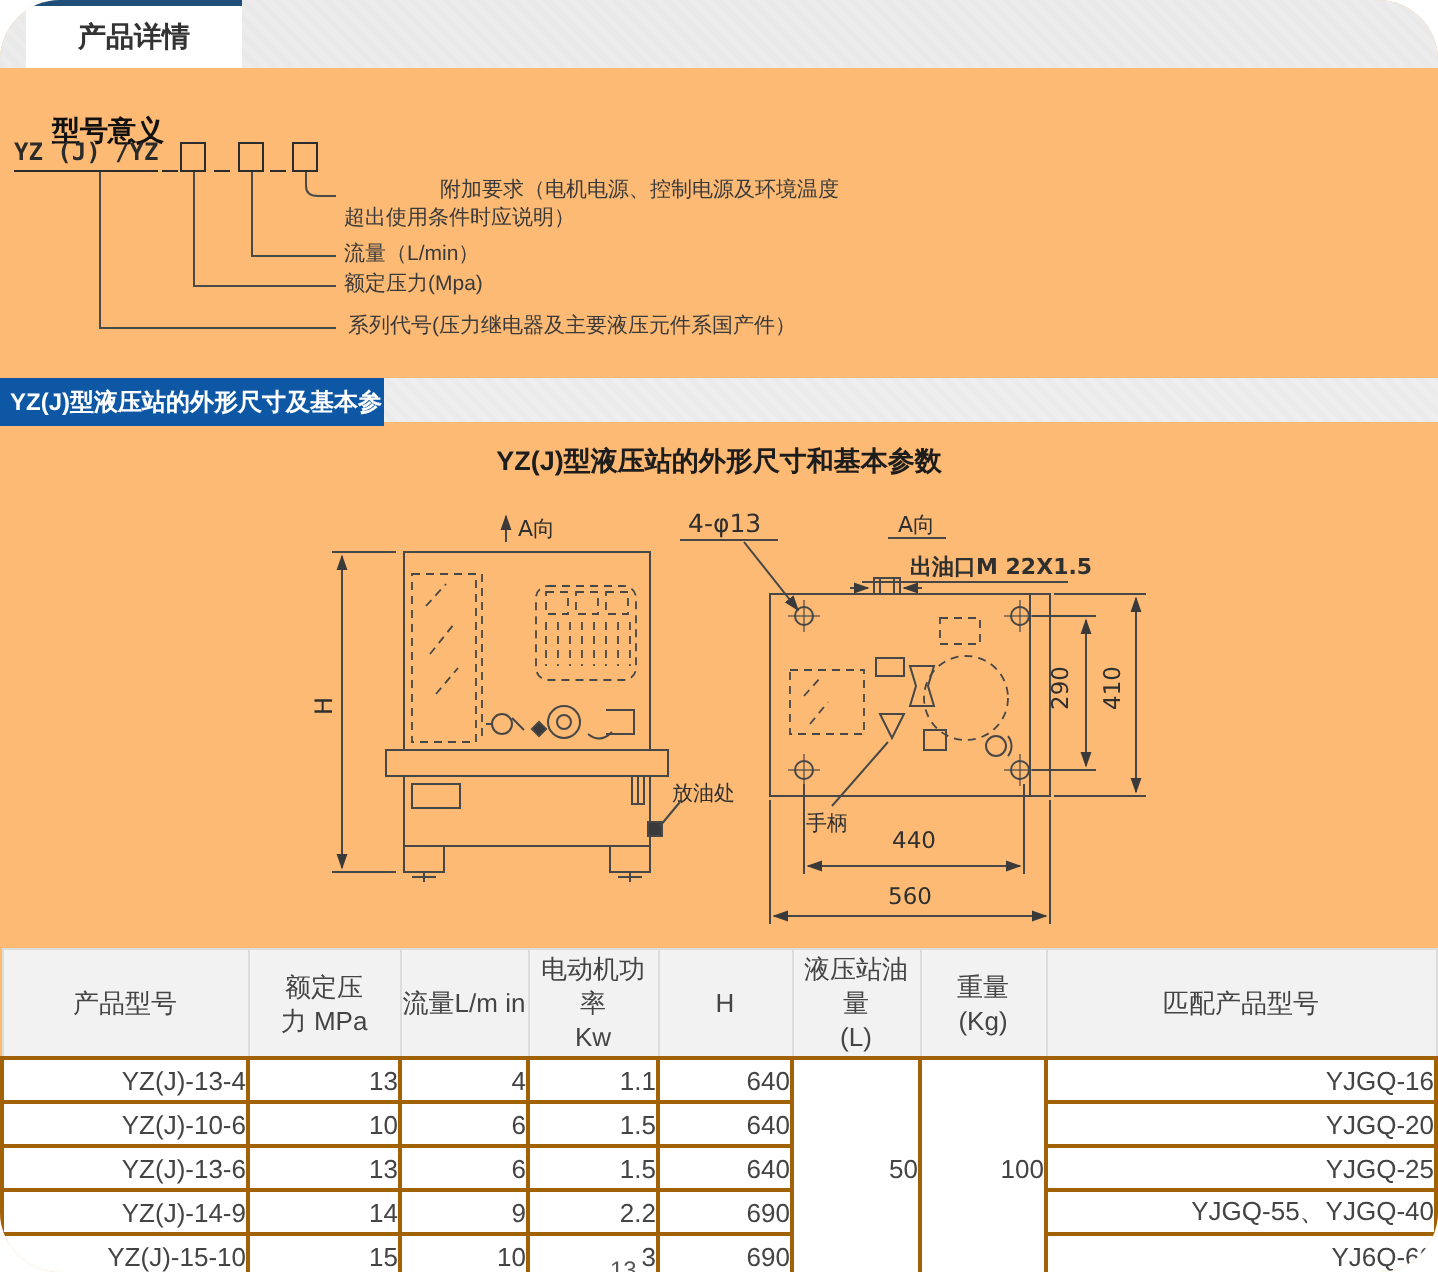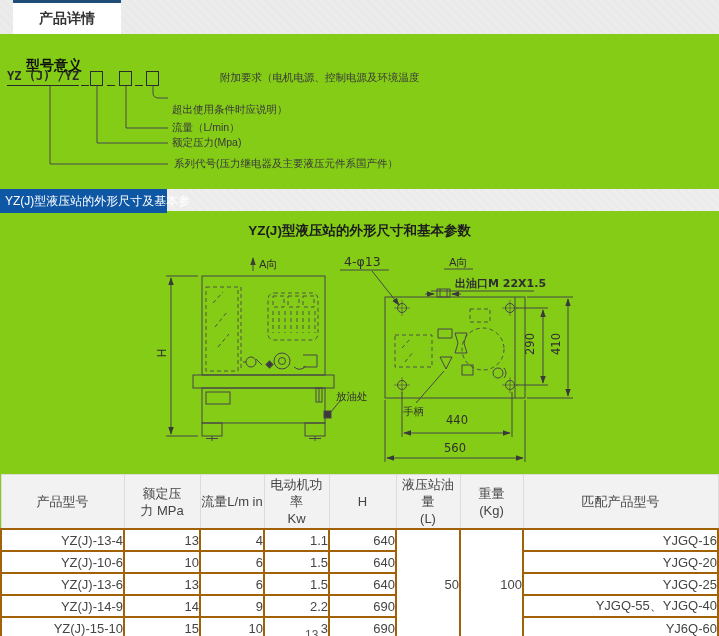--- a/index.html
+++ b/index.html
@@ -1,41 +1,41 @@
 <!DOCTYPE html>
 <html><head>
 <meta charset="utf-8">
 <style>
   html,body{margin:0;padding:0;background:#fff;}
-  .page{position:relative;width:719px;height:636px;background:#84cc16;overflow:hidden;
-        font-family:"Liberation Sans",sans-serif;color:#333;}
+  .page{position:relative;width:719px;height:636px;background:#fdba74;overflow:hidden;
+        font-family:"Liberation Sans",sans-serif;color:#333;border-radius:30px;}
   
   .tab-strip{position:absolute;top:0;left:0;width:719px;height:34px;
     background:repeating-linear-gradient(45deg,#e9e9e9 0 3px,#ececec 3px 6px);}
   .tab{position:absolute;top:0;left:13px;width:108px;height:34px;background:#fff;
     border-top:3px solid #1f4e79;box-sizing:border-box;display:flex;align-items:center;
     justify-content:center;font-size:14px;font-weight:700;color:#333;cursor:pointer;}
   
   .model-heading{position:absolute;top:57px;left:6px;font-size:14px;font-weight:700;color:#111;margin-left:20px;}
   .model-diagram{position:absolute;top:60px;left:0;width:719px;height:129px;}
   .code-line{position:absolute;top:9px;left:7px;display:flex;align-items:flex-end;
     font-family:"DejaVu Sans Mono",monospace;font-weight:700;font-size:12px;color:#2b2b2b;}
   .code-text{border-bottom:1.5px solid #2b2b2b;padding-bottom:2px;white-space:pre;}
   .code-dash{width:8px;height:1.5px;background:#2b2b2b;display:inline-block;}
   .d1{margin:0 1.5px;} .d2{margin:0 4px;} .d3{margin:0 3px;}
   .code-box{width:11px;height:13px;border:1px solid #2b2b2b;display:inline-block;}
   .model-lines{position:absolute;top:0;left:0;}
   .diagram-label{position:absolute;font-size:10.5px;color:#3a3a3a;white-space:nowrap;line-height:13px;}
-  .lab1{top:11px;left:172px;padding-left:48px;} .lab2{top:43px;left:172px;} .lab3{top:61px;left:172px;}
+  .lab1{top:29px;left:172px;padding-left:48px;} .lab2{top:43px;left:172px;} .lab3{top:61px;left:172px;}
   .lab4{top:76px;left:172px;} .lab5{top:97px;left:174px;}
   
   .banner-row{position:absolute;top:189px;left:0;width:719px;height:22px;
     background:repeating-linear-gradient(45deg,#ebebeb 0 3px,#eeeeee 3px 6px);}
-  .banner{position:absolute;top:0;left:0;width:167px;height:22px;background:#0e57a5;
-    color:#fff;font-size:12px;font-weight:400;display:flex;align-items:center;
+  .banner{position:absolute;top:0;left:0;width:192px;height:22px;background:#0e57a5;
+    color:#fff;font-size:12px;font-weight:700;display:flex;align-items:center;
     padding:12px 5px;box-sizing:border-box;white-space:nowrap;}
   
   .drawing-title{position:absolute;top:222px;left:0;width:719px;text-align:center;
     font-size:13.5px;font-weight:700;color:#1d1d1d;}
   .drawing-svg{position:absolute;top:245px;left:0;}
   .drawing-svg text{fill:#2f2f2f;stroke:none;font-family:"DejaVu Sans",sans-serif;}
   
   .spec-table{position:absolute;top:474px;left:0;width:719px;border-collapse:collapse;
     table-layout:fixed;font-size:13px;color:#444;}
   .spec-table th{background:#f2f2f2;font-weight:400;white-space:pre-line;height:40px;

